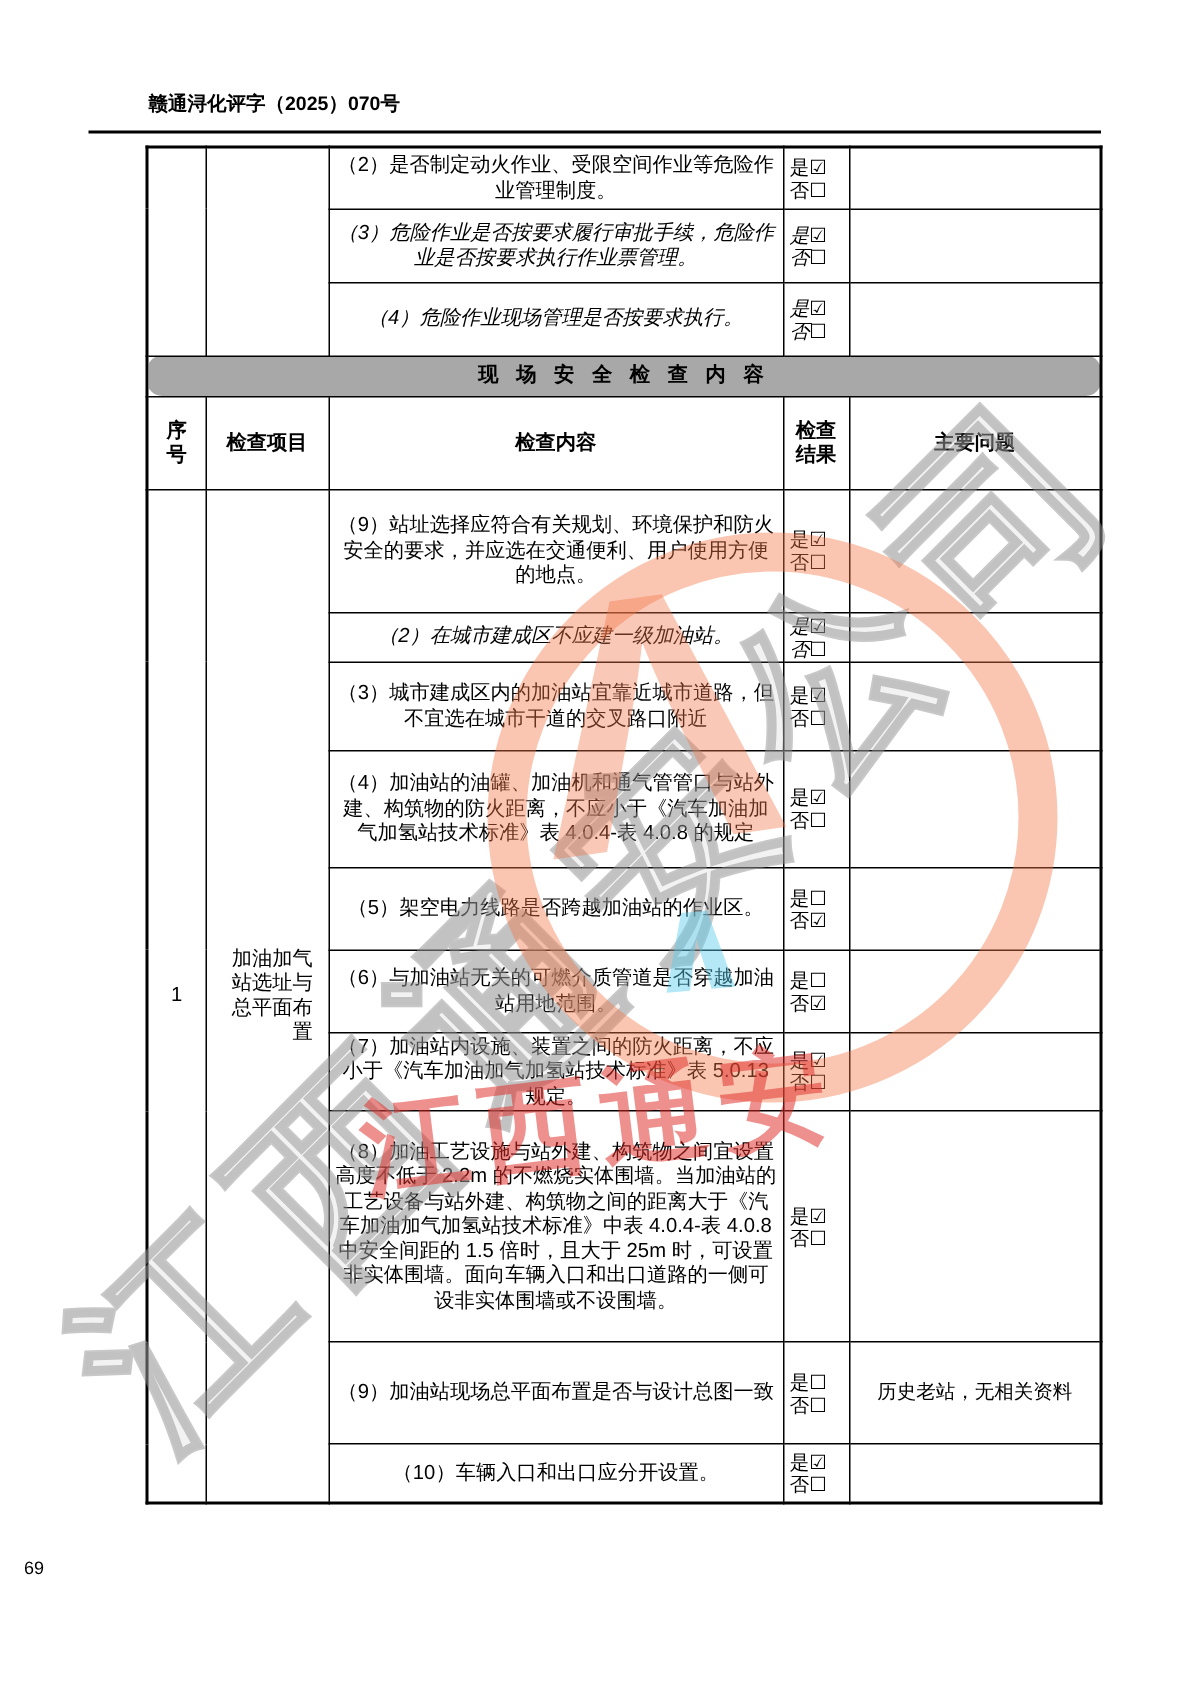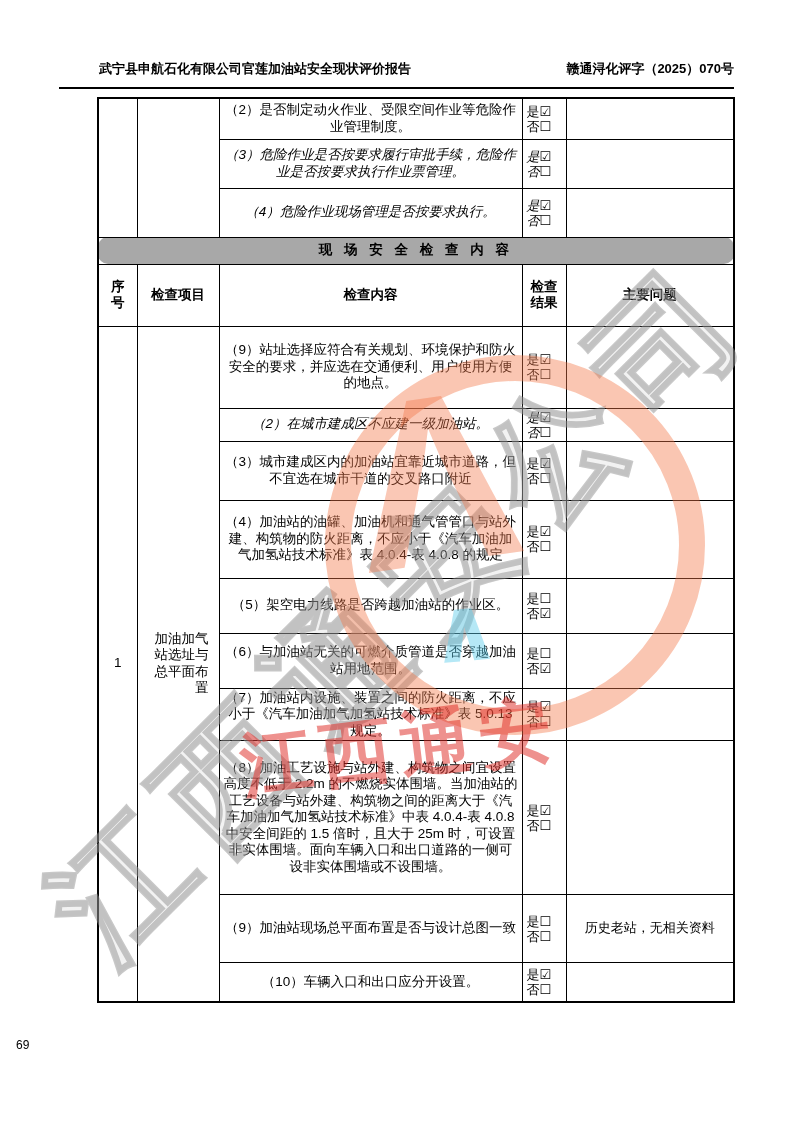--- a/index.html
+++ b/index.html
@@ -44,21 +44,20 @@
               color:rgba(90,205,235,0.45);transform:rotate(-5deg);z-index:6;}
   .wm-red{left:240px;top:700px;font-size:72px;font-weight:bold;letter-spacing:8px;
           white-space:nowrap;color:rgba(222,44,38,0.52);transform:rotate(-7deg);z-index:7;}
 </style>
 </head>
 <body>
 
 <div id="page">
 
   <div class="pghead">
-    <span>武宁县申航石化有限公司官莲加油站安全现状评价报告</span>
     <span>赣通浔化评字（2025）070号</span>
   </div>
   <div class="pghead-rule"></div>
 
   <div class="tablewrap">
     <table>
       <colgroup>
           <col style="width:39px">
           <col style="width:82px">
           <col style="width:303px">

